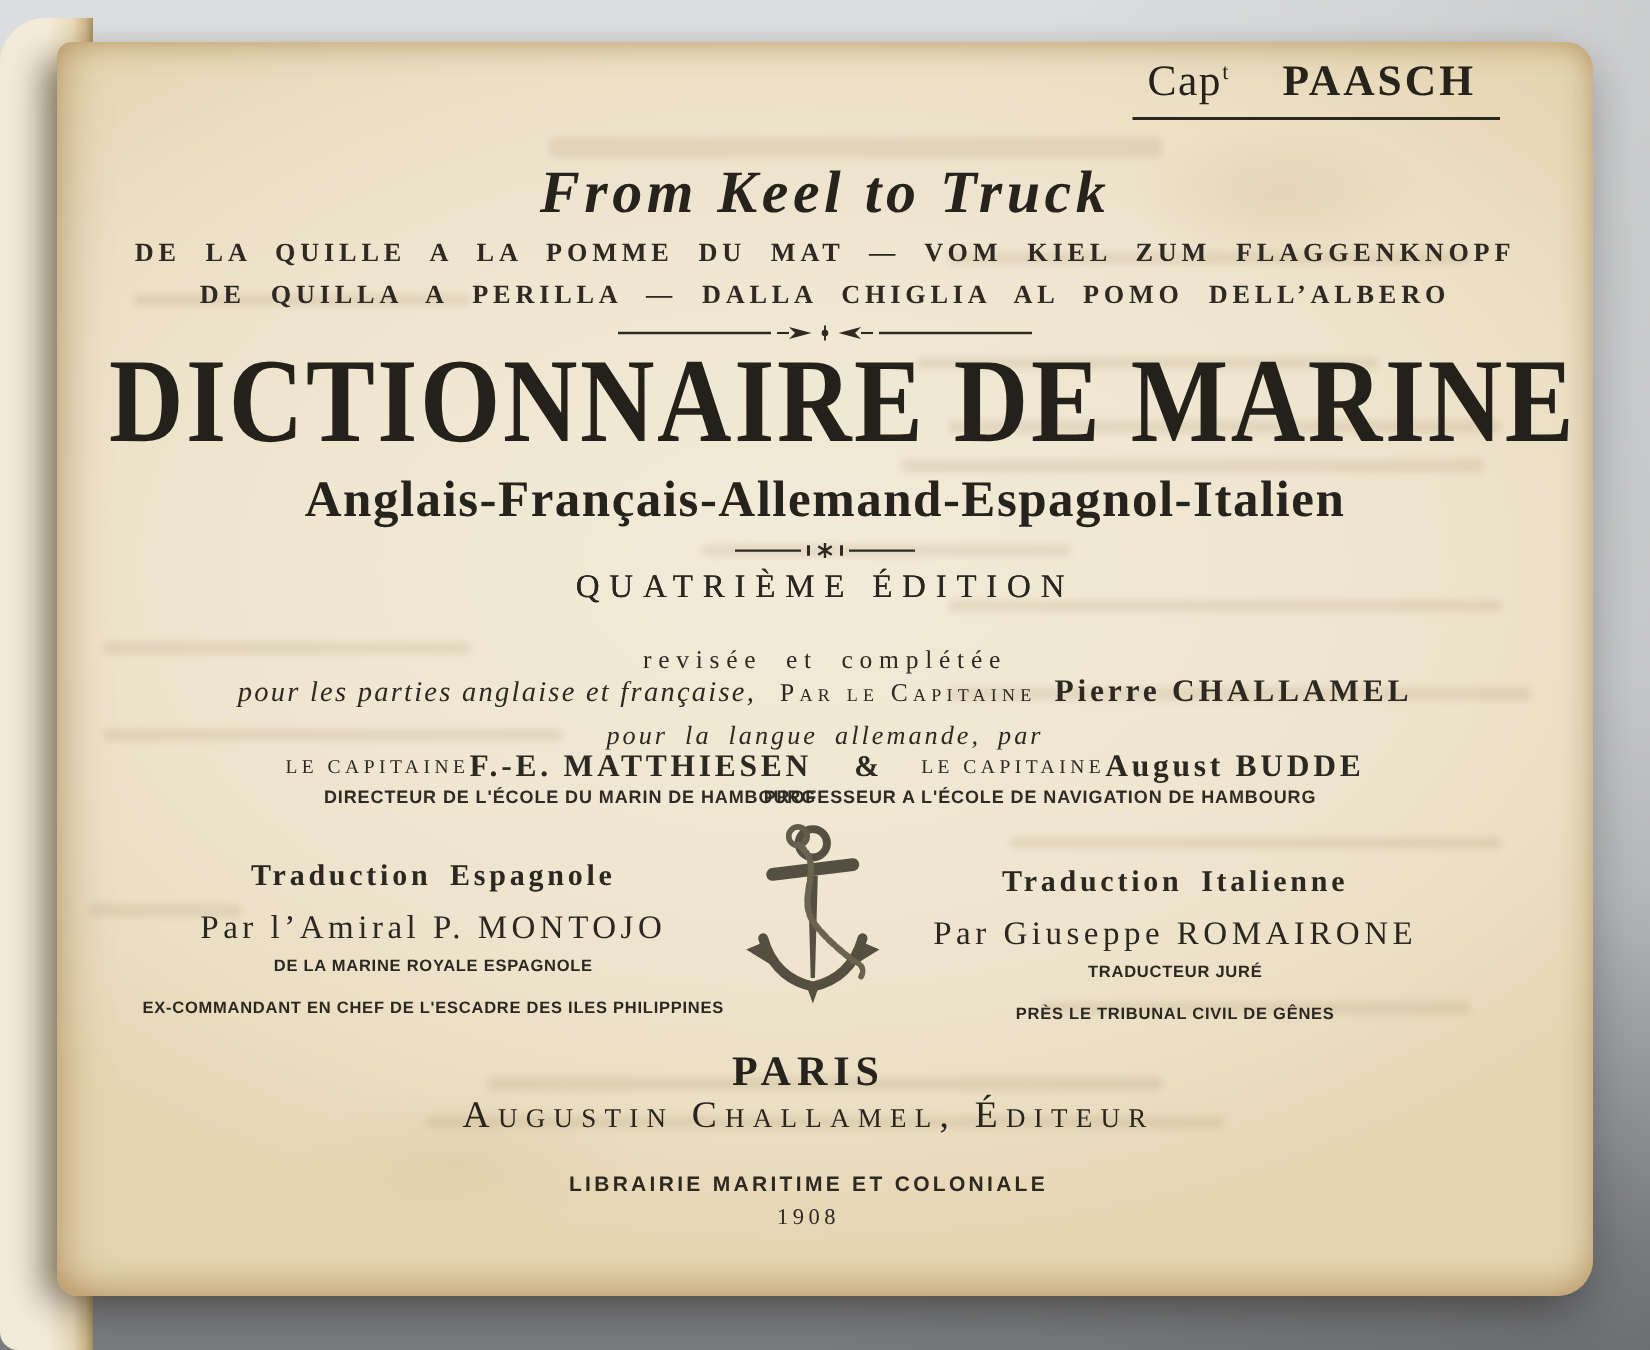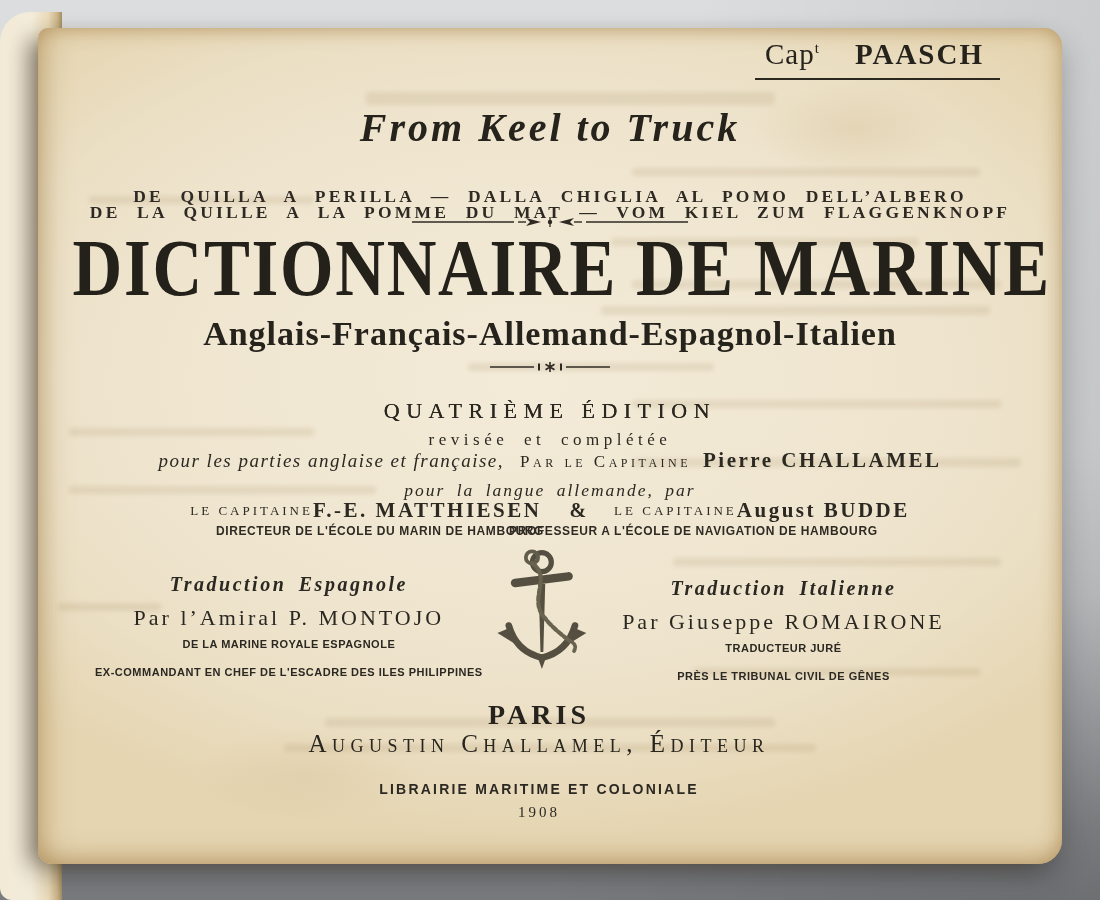--- a/index.html
+++ b/index.html
@@ -60,50 +60,50 @@
   .author{
     position:absolute;top:10px;right:62px;
     font-size:29px;color:#26231d;letter-spacing:1px;
     border-bottom:2.5px solid #2b2820;padding:0 16px 7px 10px;
   }
   .author sup{font-size:15px;letter-spacing:0;}
   .author .author-name{margin-left:36px;letter-spacing:2px;font-weight:600;}
 
   .eng-title{top:76px;font-style:italic;font-weight:bold;font-size:40px;letter-spacing:3px;color:#26231d;}
   .sub{font-weight:600;font-size:17.5px;letter-spacing:3.2px;word-spacing:9px;color:#2e2a23;}
-  .sub.sub1{top:130px;margin-top:44px;}
+  .sub.sub1{top:130px;}
   .sub.sub2{top:158px;}
   .divider{top:186px;}
   .main-title{top:200px;white-space:nowrap;padding-left:12px;}
   .main-title .condense{display:inline-block;transform:scaleX(0.86);transform-origin:50% 50%;
     font-weight:bold;font-size:80px;letter-spacing:2px;line-height:1;color:#24211a;}
   .languages{top:287px;}
   .languages .condense{display:inline-block;font-weight:bold;font-size:34px;letter-spacing:1px;color:#26231d;}
   .mini-orn{top:332px;}
-  .edition{top:370px;font-size:22px;letter-spacing:6.5px;color:#2a2720;text-shadow:0 0 0.4px #2a2720;}
+  .edition{top:350px;font-size:22px;letter-spacing:6.5px;color:#2a2720;text-shadow:0 0 0.4px #2a2720;}
   .revision{top:402px;font-size:17px;letter-spacing:4.5px;word-spacing:7px;}
   .credit-line{top:420px;}
   .credit-line .it{font-style:italic;font-size:19px;letter-spacing:1.5px;}
   .credit-line .sc{font-variant:small-caps;font-size:17px;letter-spacing:3.5px;margin:0 12px 0 16px;}
   .credit-line .nm{font-size:21px;letter-spacing:2.5px;font-weight:600;}
   .german-intro{top:452px;font-style:italic;font-size:17.5px;letter-spacing:2px;word-spacing:5px;}
   .german-credits{top:470px;gap:0;}
   .german-credits .gc-sc{font-size:13px;letter-spacing:3px;align-self:center;}
   .german-credits .gc-nm{font-size:21px;font-weight:600;letter-spacing:2.5px;margin-left:0;}
   .german-credits .amp{font-size:20px;font-weight:600;margin:0 28px;}
   .roles{position:absolute;top:496px;left:0;width:100%;height:18px;
     font-family:"Liberation Sans",sans-serif;font-weight:bold;font-size:12px;letter-spacing:0.6px;color:#2f2b24;}
   .role{position:absolute;text-align:center;}
   .role.left{left:12.4%;width:42%;}
   .role.right{left:43%;width:42%;}
 
   .trans{position:absolute;text-align:center;color:#2b2822;}
   .trans.left-col{left:3.5%;width:42%;top:545px;}
   .trans.right-col{left:51.8%;width:42%;top:549px;}
-  .t-head{font-style:italic;font-weight:600;font-size:20px;letter-spacing:2.5px;word-spacing:5px;}
+  .t-head{font-weight:600;font-size:20px;letter-spacing:2.5px;word-spacing:5px;}
   .t-by{margin-top:9px;font-size:22px;letter-spacing:3px;font-weight:500;}
   .t-role{margin-top:7px;font-family:"Liberation Sans",sans-serif;font-weight:bold;font-size:11px;letter-spacing:0.5px;}
   .t-role + .t-role{margin-top:16px;}
 
   .anchor{position:absolute;top:518px;left:calc(49% - 52px);width:104px;height:146px;opacity:0.92;}
 
   .imprint-line{transform:translateX(-11px);}
   .city{top:671px;font-size:28px;font-weight:600;letter-spacing:4px;color:#26231d;}
   .publisher{top:702px;font-size:25px;font-variant:small-caps;letter-spacing:5.5px;color:#28251e;}
   .address{top:733px;font-size:16px;font-variant:small-caps;letter-spacing:1.5px;}

